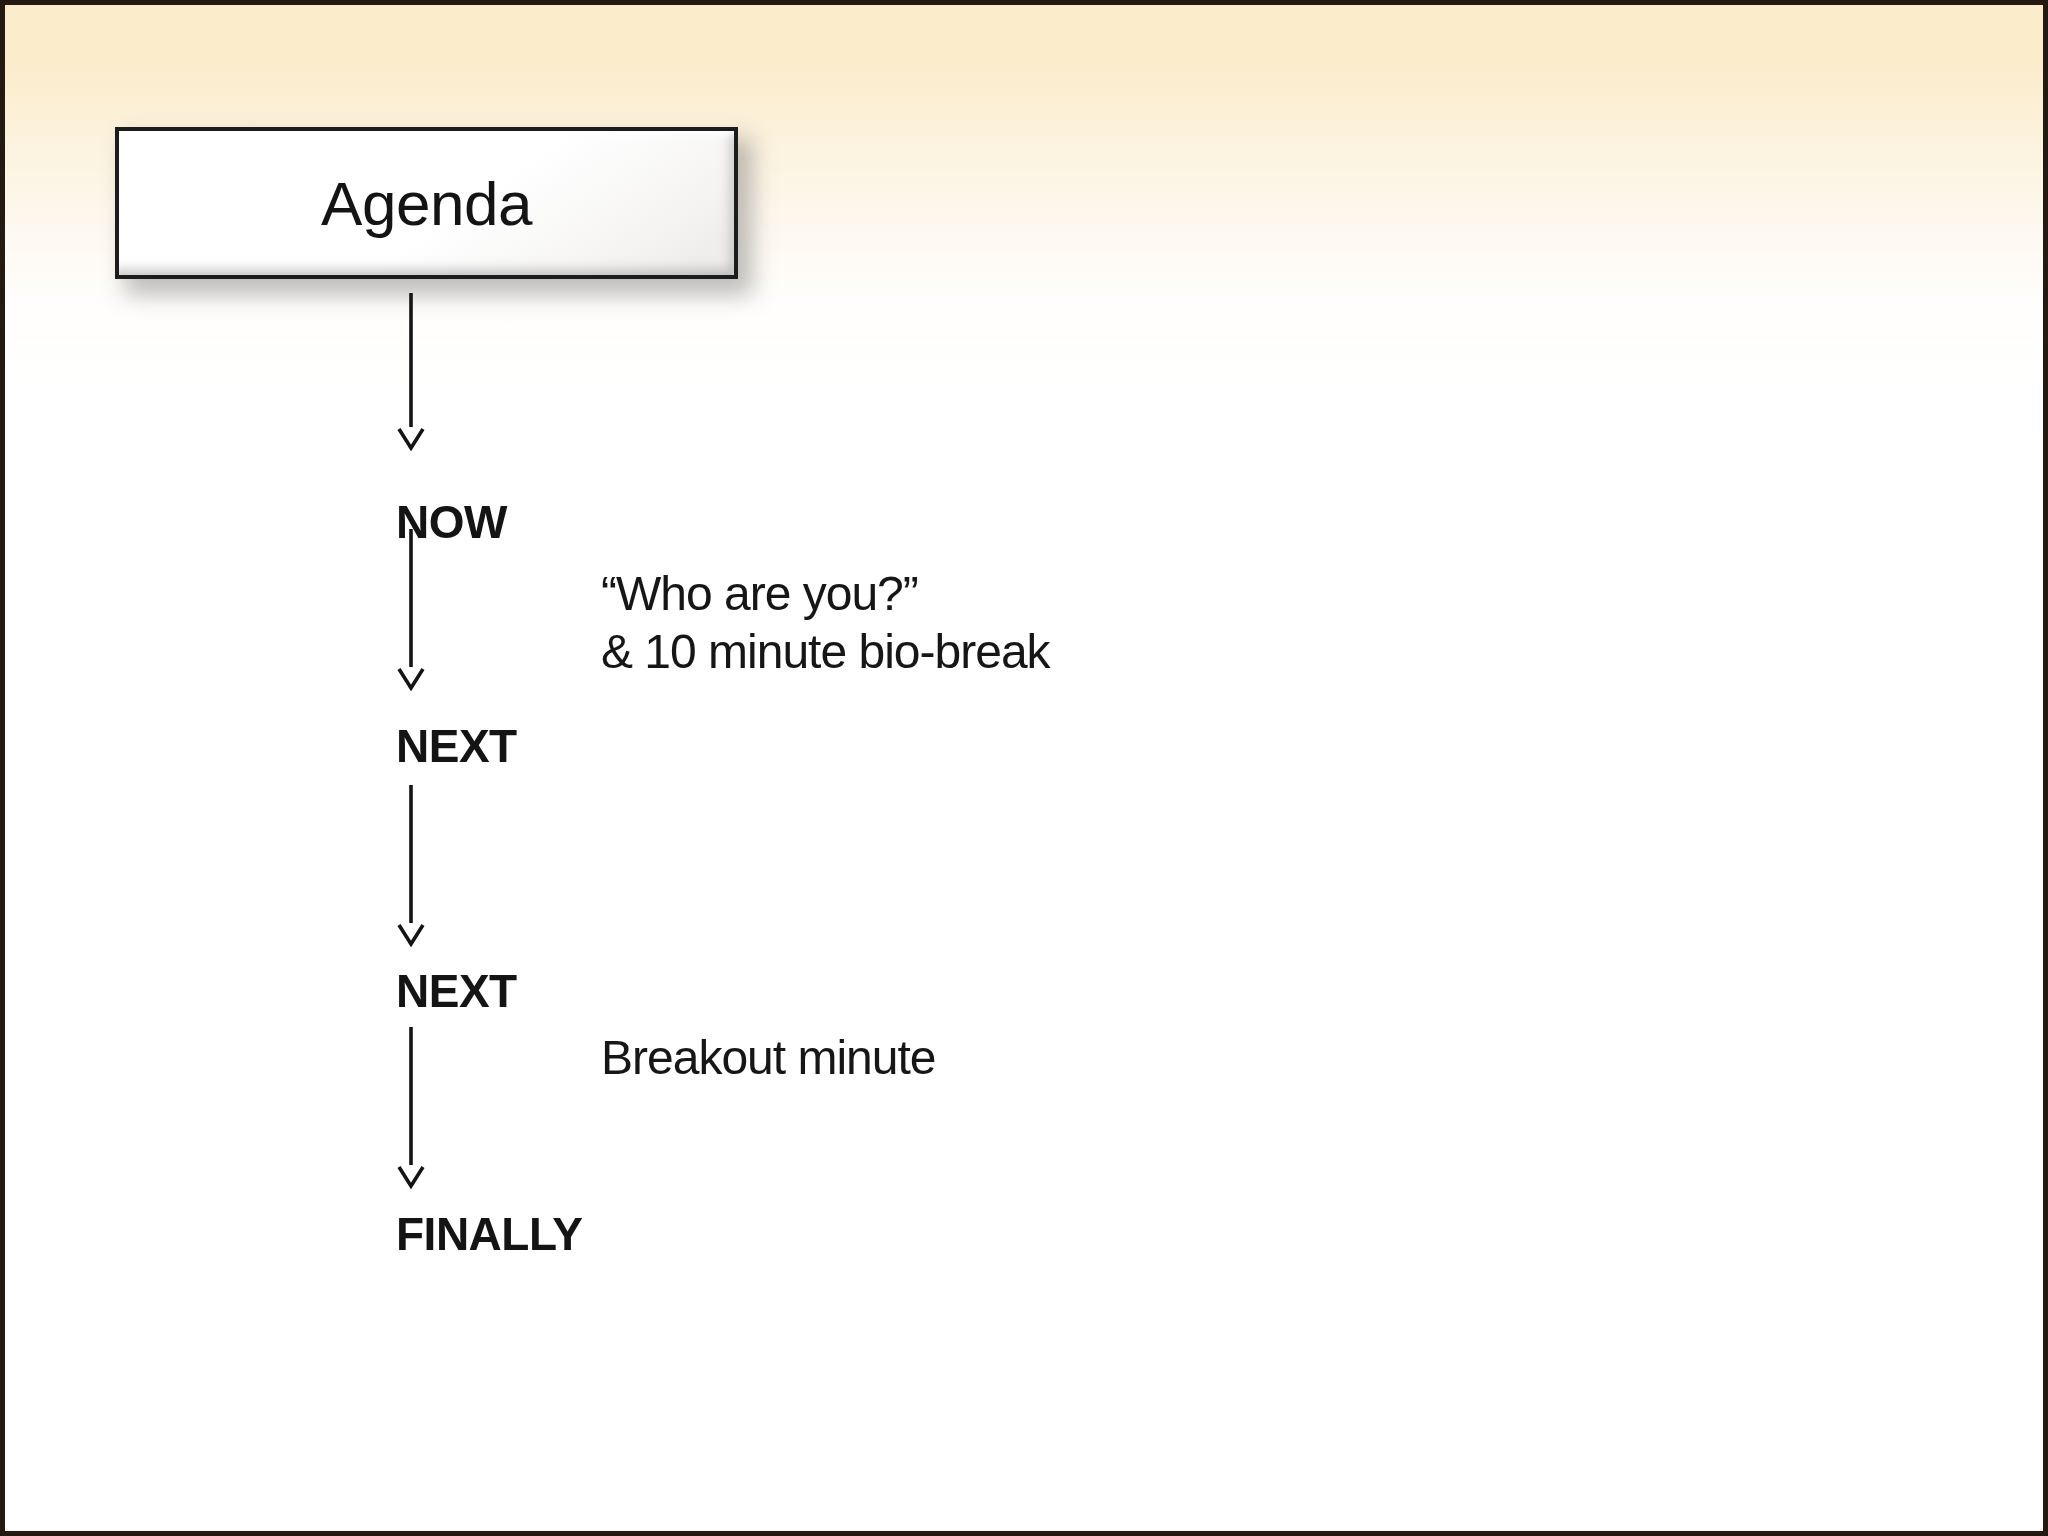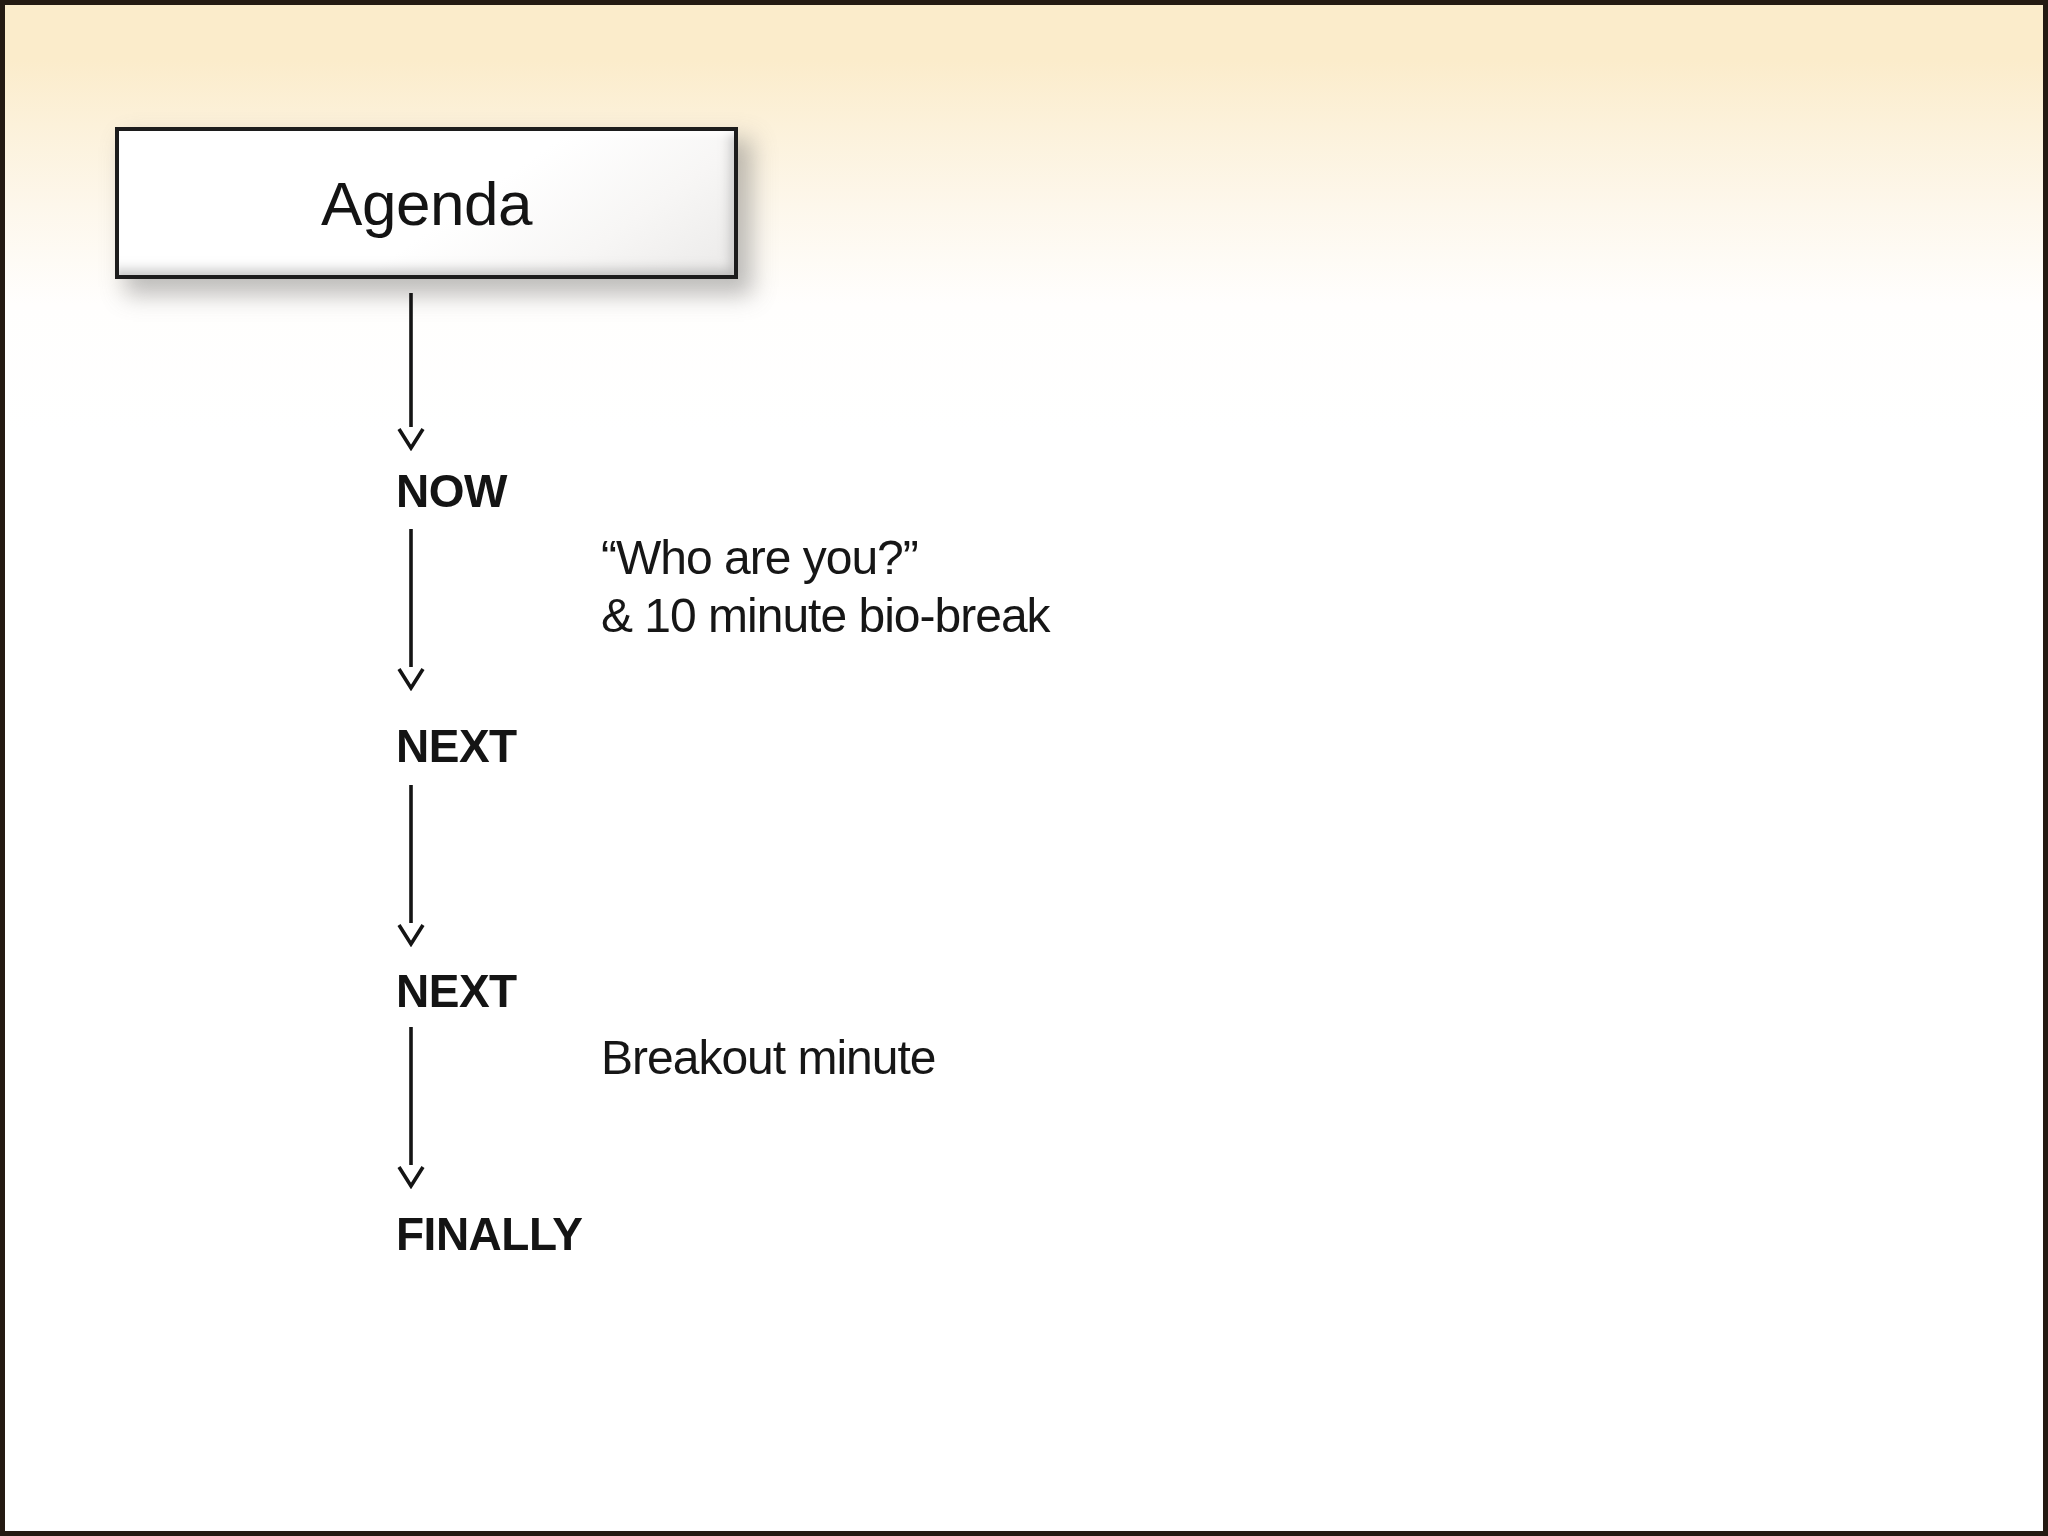--- a/index.html
+++ b/index.html
@@ -82,30 +82,30 @@
     <span class="agenda-title">Agenda</span>
   </div>
 
   <div class="flow-arrow" style="top:288px; height:158px;">
     <svg width="32" height="158" viewBox="0 0 32 158" fill="none" stroke="#141414" stroke-width="3.6">
       <line x1="16" y1="0" x2="16" y2="134"></line>
       <polyline points="4,136 16,155 28,136"></polyline>
     </svg>
   </div>
 
-  <div class="step-label" style="top:463px;">NOW</div>
+  <div class="step-label" style="top:494px;">NOW</div>
 
   <div class="flow-arrow" style="top:524px; height:162px;">
     <svg width="32" height="162" viewBox="0 0 32 162" fill="none" stroke="#141414" stroke-width="3.6">
       <line x1="16" y1="0" x2="16" y2="138"></line>
       <polyline points="4,140 16,159 28,140"></polyline>
     </svg>
   </div>
 
-  <div class="side-text" style="top:524px;"><span>“Who are you?”</span><br><span>&amp;</span><span class="italic"> 10 minute bio-break</span></div>
+  <div class="side-text" style="top:560px;"><span>“Who are you?”</span><br><span>&amp;</span><span class="italic"> 10 minute bio-break</span></div>
 
   <div class="step-label" style="top:718px;">NEXT</div>
 
   <div class="flow-arrow" style="top:780px; height:162px;">
     <svg width="32" height="162" viewBox="0 0 32 162" fill="none" stroke="#141414" stroke-width="3.6">
       <line x1="16" y1="0" x2="16" y2="138"></line>
       <polyline points="4,140 16,159 28,140"></polyline>
     </svg>
   </div>
 

